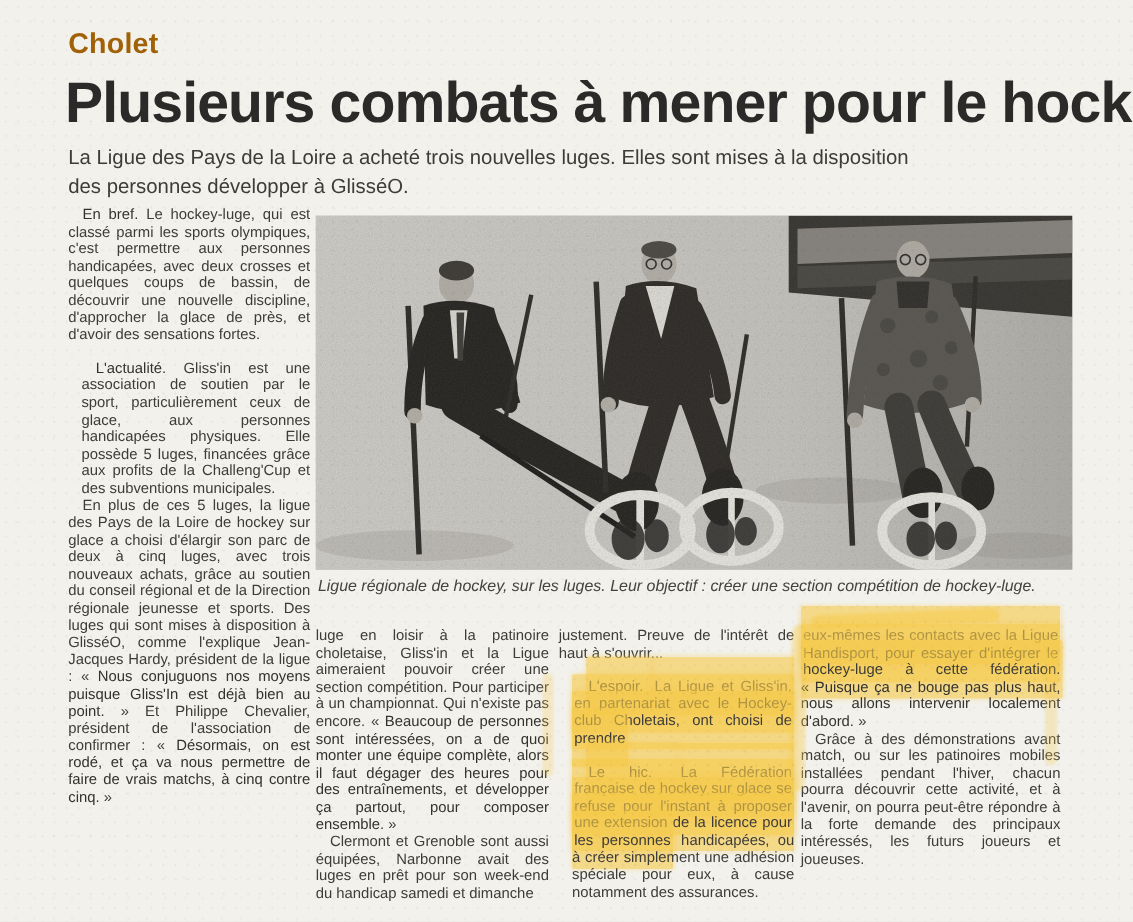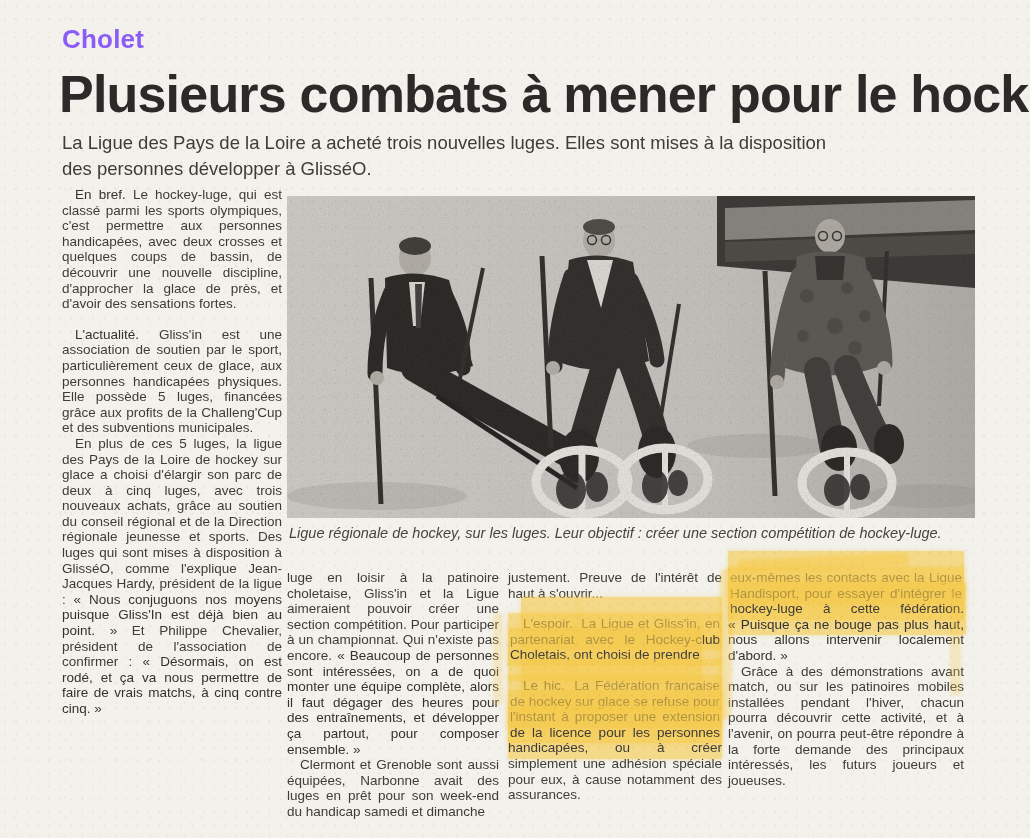--- a/index.html
+++ b/index.html
@@ -16,37 +16,37 @@
     background:var(--paper);overflow:hidden;
   }
   .page::after{ 
     content:"";position:absolute;inset:0;pointer-events:none;opacity:.14;
     background-image:radial-gradient(rgba(40,40,40,.35) 1px,transparent 1px),
                      radial-gradient(rgba(60,60,60,.25) 1px,transparent 1.2px);
     background-size:11px 13px,17px 19px;background-position:0 0,6px 9px;
   }
   .kicker{
     position:absolute;left:62px;top:24px;font-size:26px;font-weight:700;
-    color:#8b5cf6;letter-spacing:.2px;
+    color:#a16207;letter-spacing:.2px;
   }
   .headline{
     position:absolute;left:59px;top:64px;width:950px;font-size:52px;
     font-weight:700;color:var(--head-ink);letter-spacing:-.8px;white-space:nowrap;
   }
   .standfirst{
     position:absolute;left:62px;top:130px;width:880px;font-size:18.5px;
     line-height:26px;color:#3d3c38;
   }
   .col{
     position:absolute;font-size:13.5px;line-height:15.6px;color:var(--ink);
     text-align:justify;
   }
   .col p{margin:0;}
   .col p.ind{text-indent:13px;}
-  .col p.gap{margin-top:15px;}
+  .col p.gap{margin-top:15px;margin-left:12px;}
   .b{font-weight:400;color:#34322e;}
   .hl{
     background:var(--hl);
     box-decoration-break:clone;-webkit-box-decoration-break:clone;
     padding:19px 2px;border-radius:2px;
     box-shadow:0 0 5px rgba(246,202,74,.45);
   }
   .col1{left:62px;top:187px;width:220px;}
   .col2{left:287px;top:570px;width:212px;}
   .col3{left:508px;top:570px;width:214px;}

